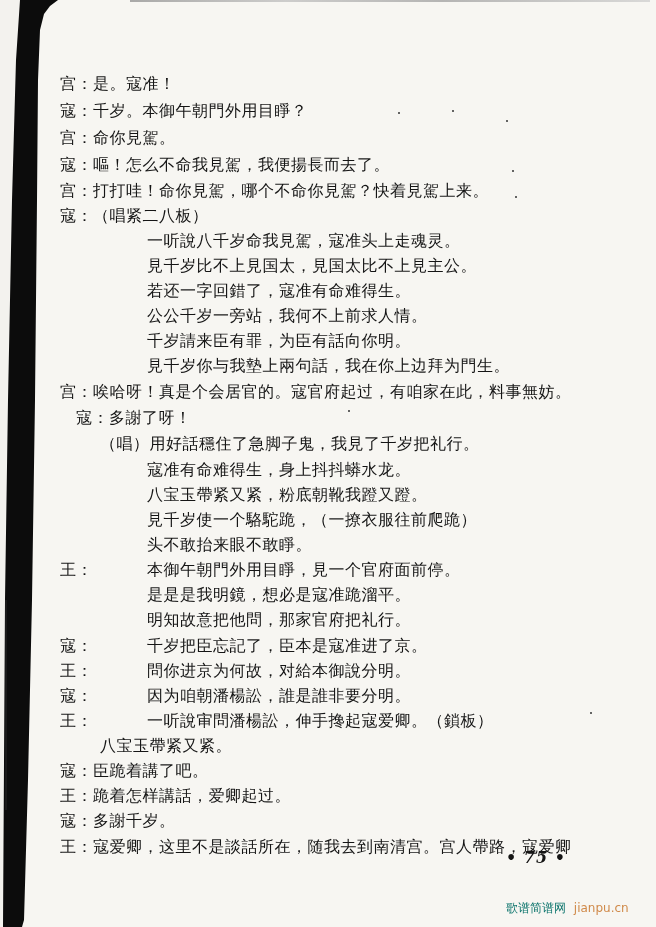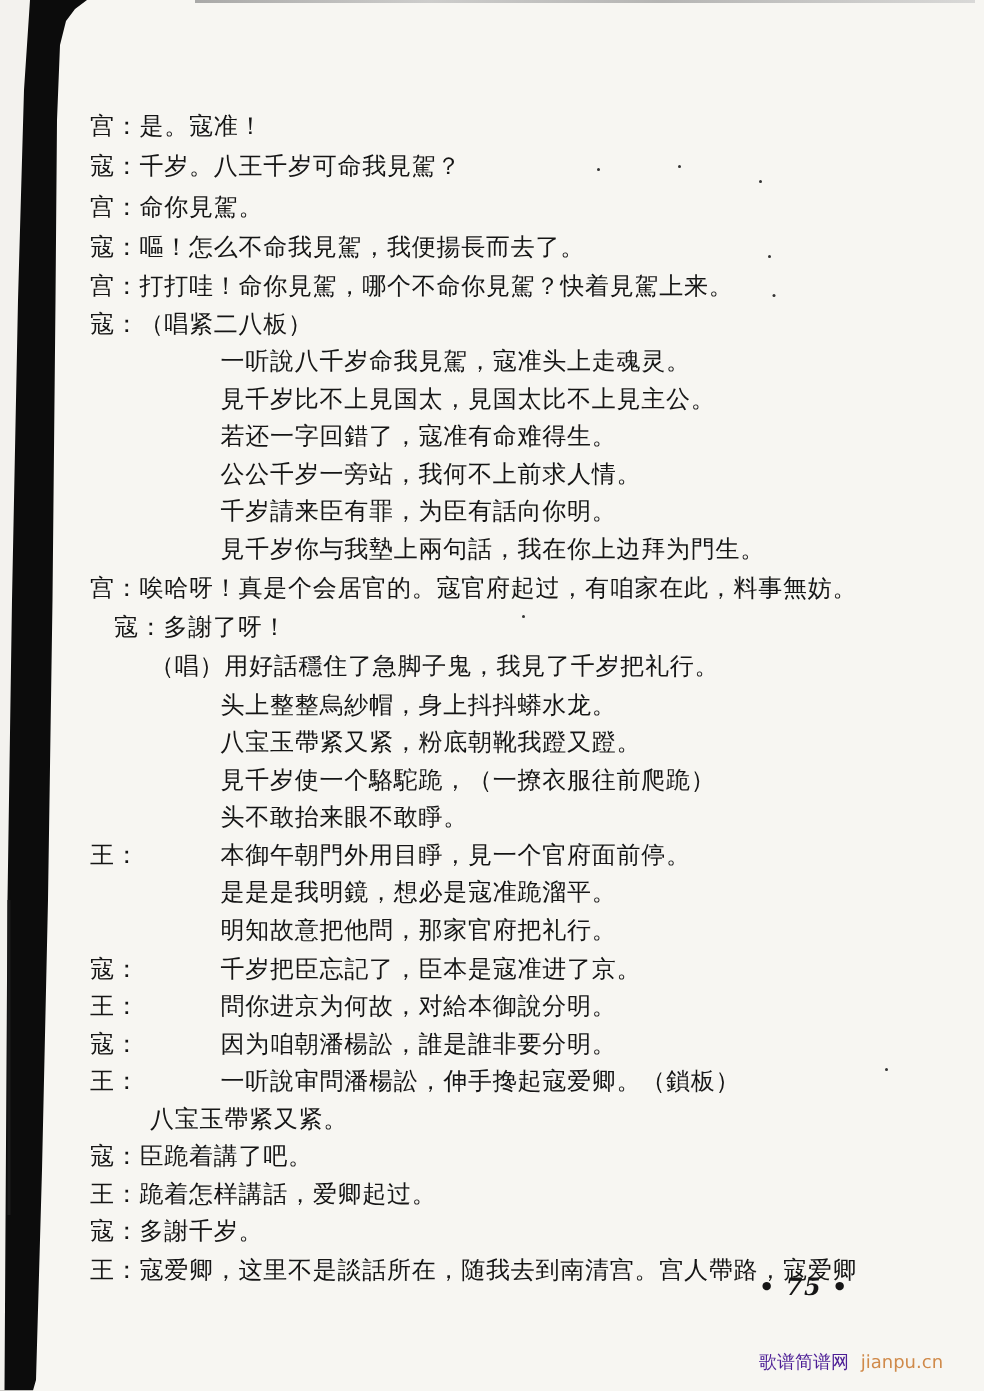--- a/index.html
+++ b/index.html
@@ -25,52 +25,52 @@
   .spk { display:inline-block; }
   .line .txt { display:inline-block; }
   .pagenum {
     position:absolute; left:506px; top:848px; font-size:16px;
     font-style:italic; font-weight:bold; letter-spacing:1px;
   }
   .watermark {
     position:absolute; left:506px; top:900px; font-size:12px;
     font-family:"DejaVu Sans", sans-serif; white-space:nowrap;
   }
-  .wm-cn { color:#4c1d95; }
+  .wm-cn { color:#0f766e; }
   .wm-url { color:#d08a4a; margin-left:4px;text-align:center; }
   .speck { position:absolute; width:2px; height:2px; background:#333; border-radius:1px; }
 </style>
 </head>
 <body>
 
 <svg class="binding" viewBox="0 0 70 927" preserveAspectRatio="none">
   <path d="M0,0 L58,0 L50,6 L44,14 L40,30 L38,80 L37,200 L35,400 L32,600 L28,780 L24,920 L22,927 L0,927 Z" fill="#0c0c0c"></path>
   <path d="M0,0 L20,0 L16,60 L12,200 L8,400 L5,600 L3,927 L0,927 Z" fill="#f3f2ee"></path>
   <path d="M5,600 L7,600 L7,810 L5,810 Z" fill="#1a1a1a"></path>
 </svg>
 
 <div class="top-rule"></div>
 
 <div class="page" id="page">
     <div class="line" style="top: 72px; left: 60px;"><span class="spk">宫：</span><span class="txt">是。寇准！</span></div>
-    <div class="line" style="top: 99px; left: 60px;"><span class="spk">寇：</span><span class="txt">千岁。八王千岁可命我見駕？</span></div>
+    <div class="line" style="top: 99px; left: 60px;"><span class="spk">寇：</span><span class="txt">千岁。本御午朝門外用目睜？</span></div>
     <div class="line" style="top: 126px; left: 60px;"><span class="spk">宫：</span><span class="txt">命你見駕。</span></div>
     <div class="line" style="top: 153px; left: 60px;"><span class="spk">寇：</span><span class="txt">嘔！怎么不命我見駕，我便揚長而去了。</span></div>
     <div class="line" style="top: 179px; left: 60px;"><span class="spk">宫：</span><span class="txt">打打哇！命你見駕，哪个不命你見駕？快着見駕上来。</span></div>
     <div class="line" style="top: 204px; left: 60px;"><span class="spk">寇：</span><span class="txt">（唱紧二八板）</span></div>
     <div class="line" style="top: 229px; left: 60px;"><span class="spk" style="width: 87px;"></span><span class="txt">一听說八千岁命我見駕，寇准头上走魂灵。</span></div>
     <div class="line" style="top: 254px; left: 60px;"><span class="spk" style="width: 87px;"></span><span class="txt">見千岁比不上見国太，見国太比不上見主公。</span></div>
     <div class="line" style="top: 279px; left: 60px;"><span class="spk" style="width: 87px;"></span><span class="txt">若还一字回錯了，寇准有命难得生。</span></div>
     <div class="line" style="top: 304px; left: 60px;"><span class="spk" style="width: 87px;"></span><span class="txt">公公千岁一旁站，我何不上前求人情。</span></div>
     <div class="line" style="top: 329px; left: 60px;"><span class="spk" style="width: 87px;"></span><span class="txt">千岁請来臣有罪，为臣有話向你明。</span></div>
     <div class="line" style="top: 354px; left: 60px;"><span class="spk" style="width: 87px;"></span><span class="txt">見千岁你与我墊上兩句話，我在你上边拜为門生。</span></div>
     <div class="line" style="top: 380px; left: 60px;"><span class="spk">宫：</span><span class="txt">唉哈呀！真是个会居官的。寇官府起过，有咱家在此，料事無妨。</span></div>
     <div class="line" style="top: 406px; left: 60px; margin-left: 16px;"><span class="spk">寇：</span><span class="txt">多謝了呀！</span></div>
     <div class="line" style="top: 432px; left: 100px;"><span class="spk"></span><span class="txt">（唱）用好話穩住了急脚子鬼，我見了千岁把礼行。</span></div>
-    <div class="line" style="top: 458px; left: 60px;"><span class="spk" style="width: 87px;"></span><span class="txt">头上整整烏紗帽，身上抖抖蟒水龙。</span></div>
+    <div class="line" style="top: 458px; left: 60px;"><span class="spk" style="width: 87px;"></span><span class="txt">寇准有命难得生，身上抖抖蟒水龙。</span></div>
     <div class="line" style="top: 483px; left: 60px;"><span class="spk" style="width: 87px;"></span><span class="txt">八宝玉帶紧又紧，粉底朝靴我蹬又蹬。</span></div>
     <div class="line" style="top: 508px; left: 60px;"><span class="spk" style="width: 87px;"></span><span class="txt">見千岁使一个駱駝跪，（一撩衣服往前爬跪）</span></div>
     <div class="line" style="top: 533px; left: 60px;"><span class="spk" style="width: 87px;"></span><span class="txt">头不敢抬来眼不敢睜。</span></div>
     <div class="line" style="top: 558px; left: 60px;"><span class="spk" style="width: 87px;">王：</span><span class="txt">本御午朝門外用目睜，見一个官府面前停。</span></div>
     <div class="line" style="top: 583px; left: 60px; text-decoration: underline;"><span class="spk" style="width: 87px;"></span><span class="txt">是是是我明鏡，想必是寇准跪溜平。</span></div>
     <div class="line" style="top: 608px; left: 60px;"><span class="spk" style="width: 87px;"></span><span class="txt">明知故意把他問，那家官府把礼行。</span></div>
     <div class="line" style="top: 634px; left: 60px;"><span class="spk" style="width: 87px;">寇：</span><span class="txt">千岁把臣忘記了，臣本是寇准进了京。</span></div>
     <div class="line" style="top: 659px; left: 60px;"><span class="spk" style="width: 87px;">王：</span><span class="txt">問你进京为何故，对給本御說分明。</span></div>
     <div class="line" style="top: 684px; left: 60px;"><span class="spk" style="width: 87px;">寇：</span><span class="txt">因为咱朝潘楊訟，誰是誰非要分明。</span></div>
     <div class="line" style="top: 709px; left: 60px;"><span class="spk" style="width: 87px;">王：</span><span class="txt">一听說审問潘楊訟，伸手搀起寇爱卿。（鎖板）</span></div>

